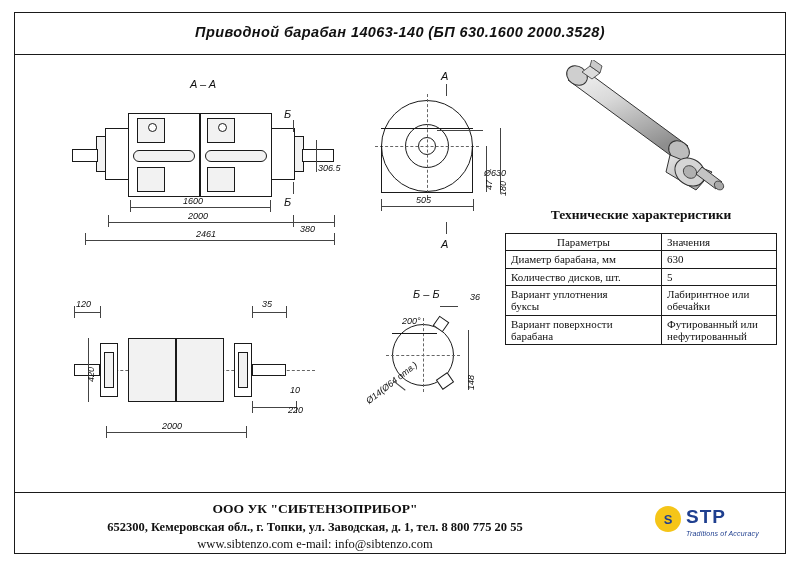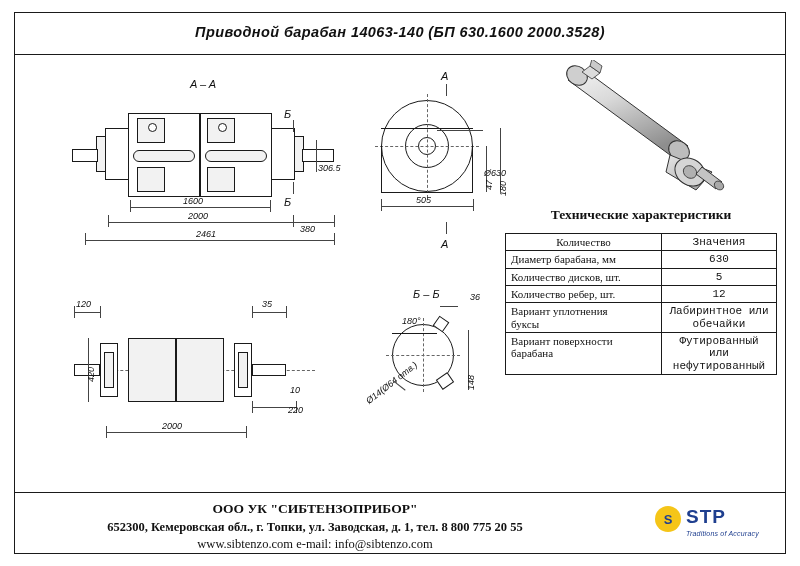--- a/index.html
+++ b/index.html
@@ -195,23 +195,22 @@
     border: 1px solid #1a1a1a;
     padding: 2px 5px;
     vertical-align: top;
     line-height: 1.12;
   }
   table.tech th {
     font-weight: normal;
     text-align: center;
   }
   table.tech td.val, table.tech th.val {
-    text-align: center;
+    text-align: left;
     width: 104px;
-    font-family: Liberation Mono, monospace;
   }
   .render-3d {
     position: absolute;
     left: 520px;
     top: 60px;
     width: 250px;
     height: 140px;
   }
 </style>
 </head>
@@ -327,36 +326,32 @@
     <ellipse cx="199" cy="125.5" rx="5" ry="4" transform="rotate(36 199 125.5)" fill="#a9a9a9" stroke="#333" stroke-width="0.8"></ellipse>
 
     <path d="M62 12 L70 6 L80 13 L72 19 Z" fill="#dcdcdc" stroke="#333" stroke-width="0.8"></path>
     <path d="M70 6 L72 -1 L82 6 L80 13 Z" fill="#cacaca" stroke="#333" stroke-width="0.8"></path>
   </svg>
 
   <div class="tech-title">Технические характеристики</div>
   <table class="tech">
     <thead>
       <tr>
-        <th>Количество</th>
+        <th>Параметры</th>
         <th class="val">Значения</th>
       </tr>
     </thead>
     <tbody>
       <tr>
         <td style="white-space:pre-line">Диаметр барабана, мм</td>
         <td class="val" style="white-space:pre-line">630</td>
       </tr>
       <tr>
         <td style="white-space:pre-line">Количество дисков, шт.</td>
         <td class="val" style="white-space:pre-line">5</td>
-      </tr>
-      <tr>
-        <td style="white-space:pre-line">Количество ребер, шт.</td>
-        <td class="val" style="white-space:pre-line">12</td>
       </tr>
       <tr>
         <td style="white-space:pre-line">Вариант уплотнения
 буксы</td>
         <td class="val" style="white-space:pre-line">Лабиринтное или
 обечайки</td>
       </tr>
       <tr>
         <td style="white-space:pre-line">Вариант поверхности
 барабана</td>
@@ -408,21 +403,21 @@
   <div class="circ" style="left:392px; top:324px; width:62px; height:62px;"></div>
   <div class="dash-v" style="left:423px; top:318px; height:74px;"></div>
   <div class="dash-h" style="left:386px; top:355px; width:74px;"></div>
   <div class="ln h" style="left:392px; top:333px; width:45px;"></div>
   <div class="box" style="left:435px; top:318px; width:12px; height:12px; transform:rotate(35deg);"></div>
   <div class="box" style="left:438px; top:375px; width:14px; height:12px; transform:rotate(-35deg);"></div>
 
   <div class="dim-txt" style="left:455px; top:292px;margin-left:15px;">36</div>
   <div class="ln h thin" style="left:440px; top:306px; width:18px;"></div>
 
-  <div class="dim-txt" style="left:402px; top:316px;">180°</div>
+  <div class="dim-txt" style="left:402px; top:316px;">200°</div>
 
   <div class="ln v thin" style="left:468px; top:330px; height:60px;"></div>
   <div class="dim-txt rot" style="left:466px; top:390px;">148</div>
 
   <div class="dim-txt" style="left:364px; top:398px; transform:rotate(-38deg); transform-origin:left top;">Ø14(Ø64 отв.)</div>
   <div class="ln h thin" style="left:393px; top:380px; width:16px; transform:rotate(38deg); transform-origin:left top;"></div>
 
   <div class="footer-line"></div>
   <div class="footer">
     <div class="company">ООО УК "СИБТЕНЗОПРИБОР"</div>

